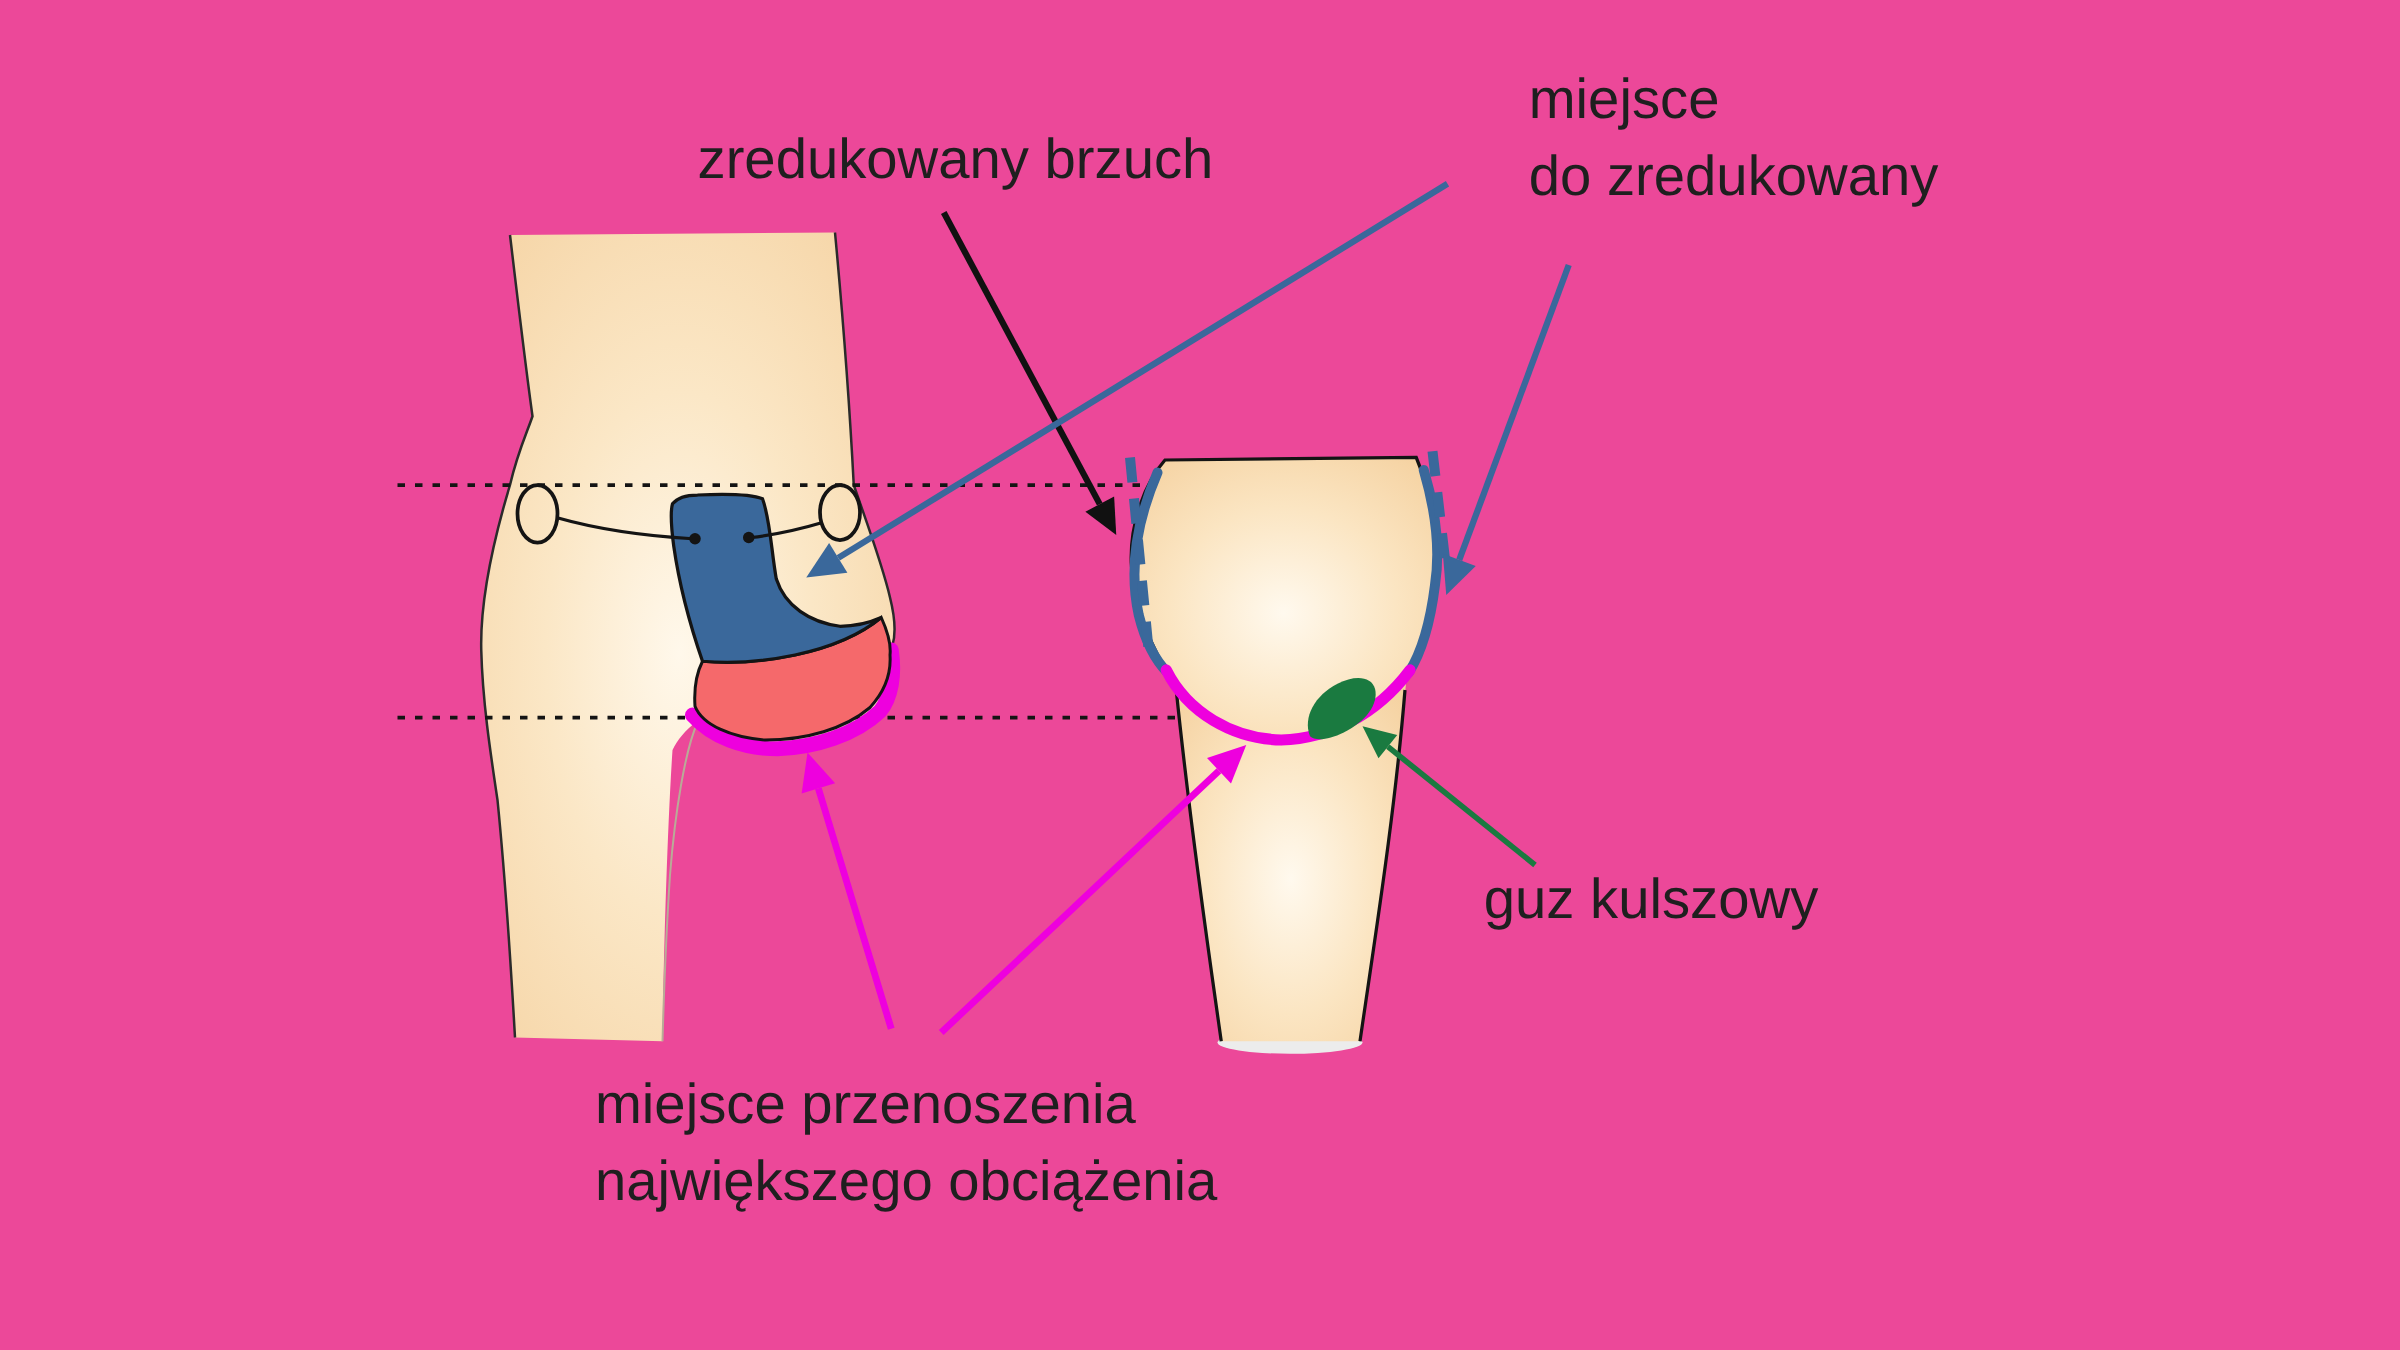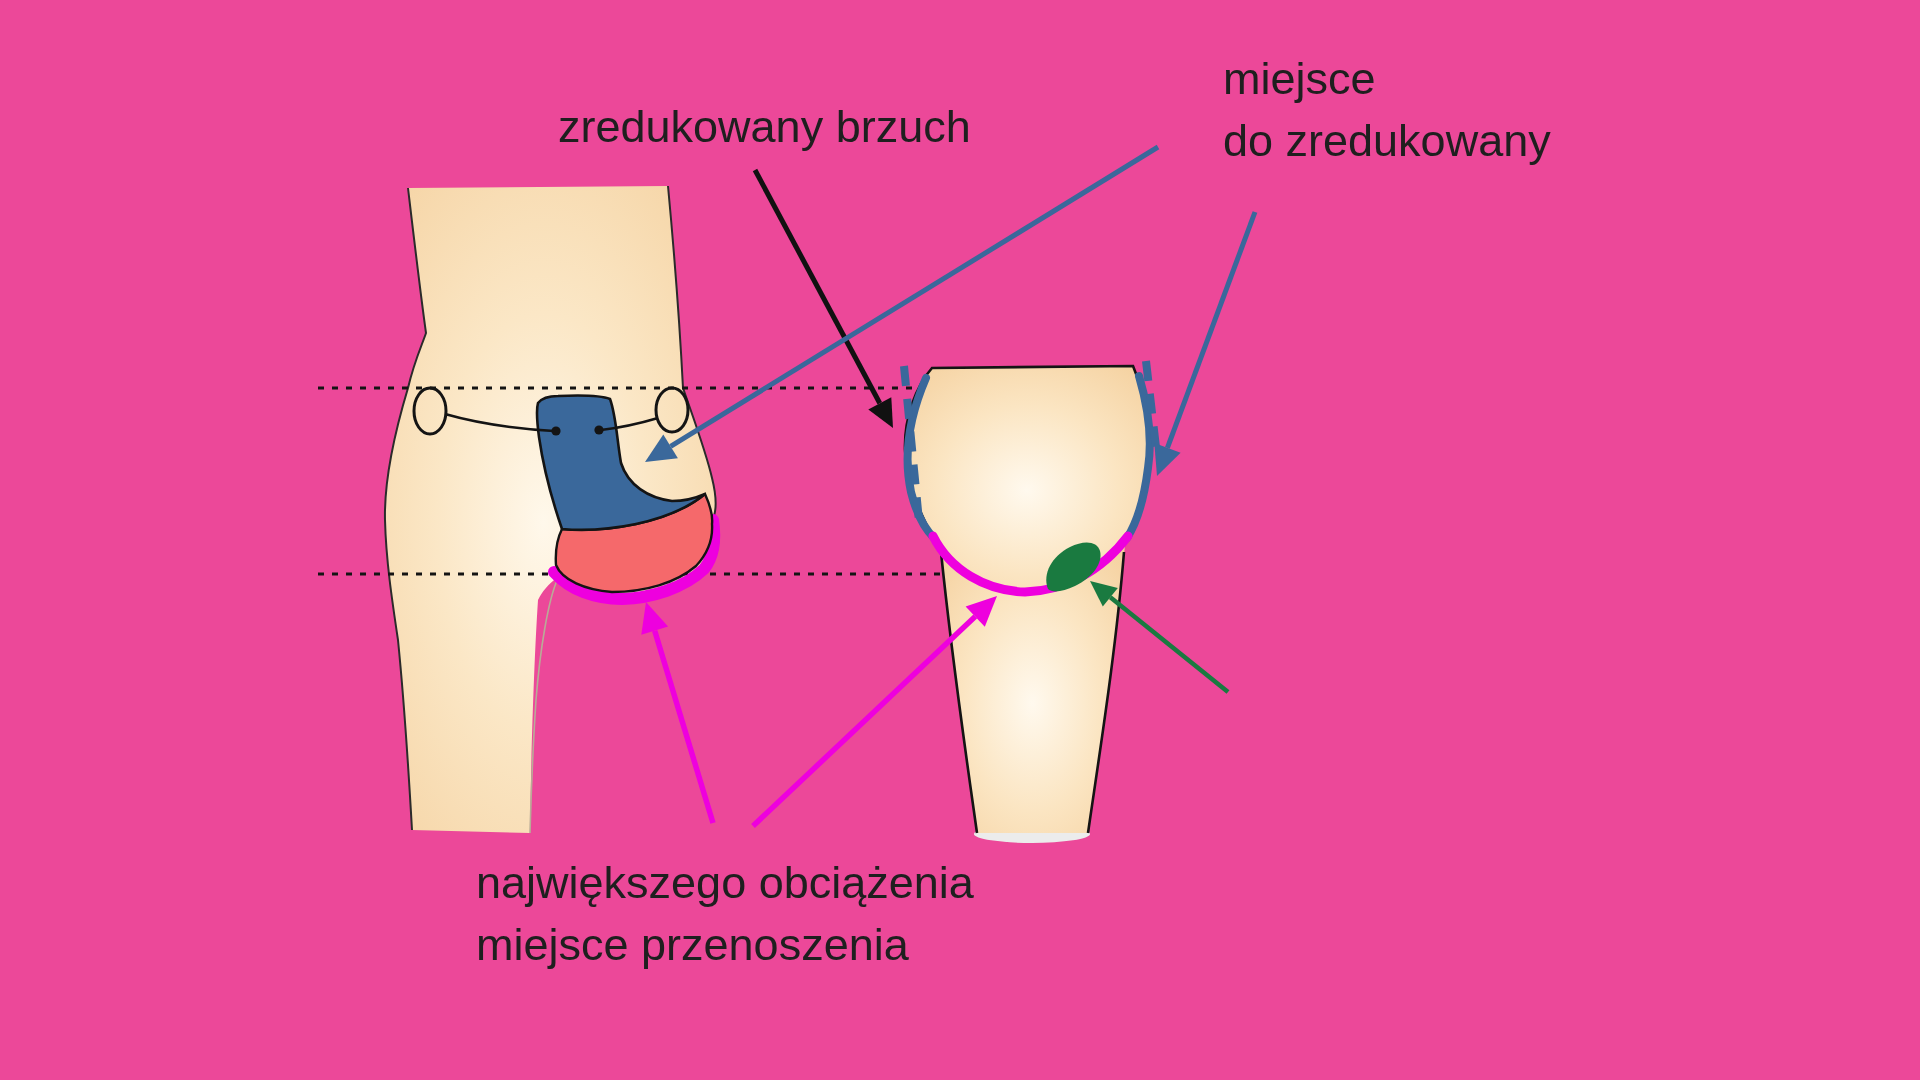--- a/index.html
+++ b/index.html
@@ -145,19 +145,20 @@
   </g>
 </svg>
 
 <div class="label" style="left:558px;top:96px;">zredukowany brzuch</div>
 
 <div class="label" style="left:1183px;top:48px;margin-left:40px;">
   <div>miejsce</div>
   <div>do zredukowany</div>
 </div>
 
+<div class="label" style="left:1187px;top:688px;">guz kulszowy</div>
 
 <div class="label" style="left:476px;top:852px;">
+  <div>miejsce przenoszenia</div>
   <div>największego obciążenia</div>
-  <div>miejsce przenoszenia</div>
 </div>
 
 </div>
 
 </body></html>

